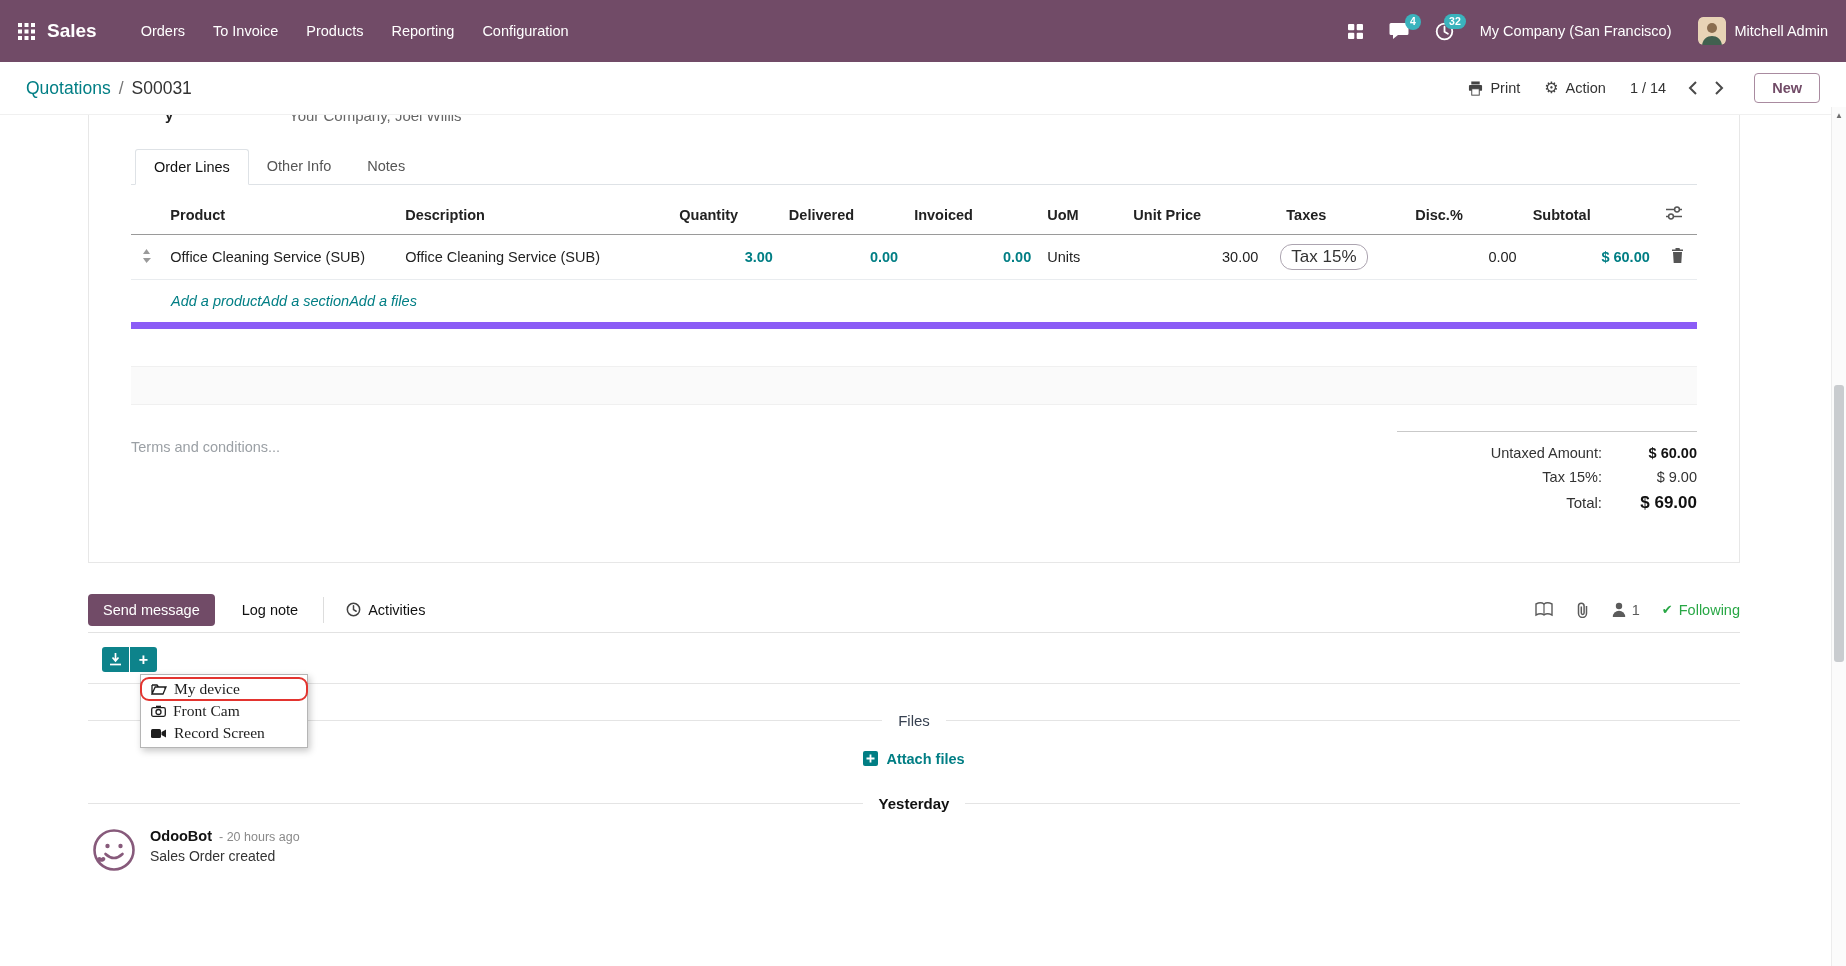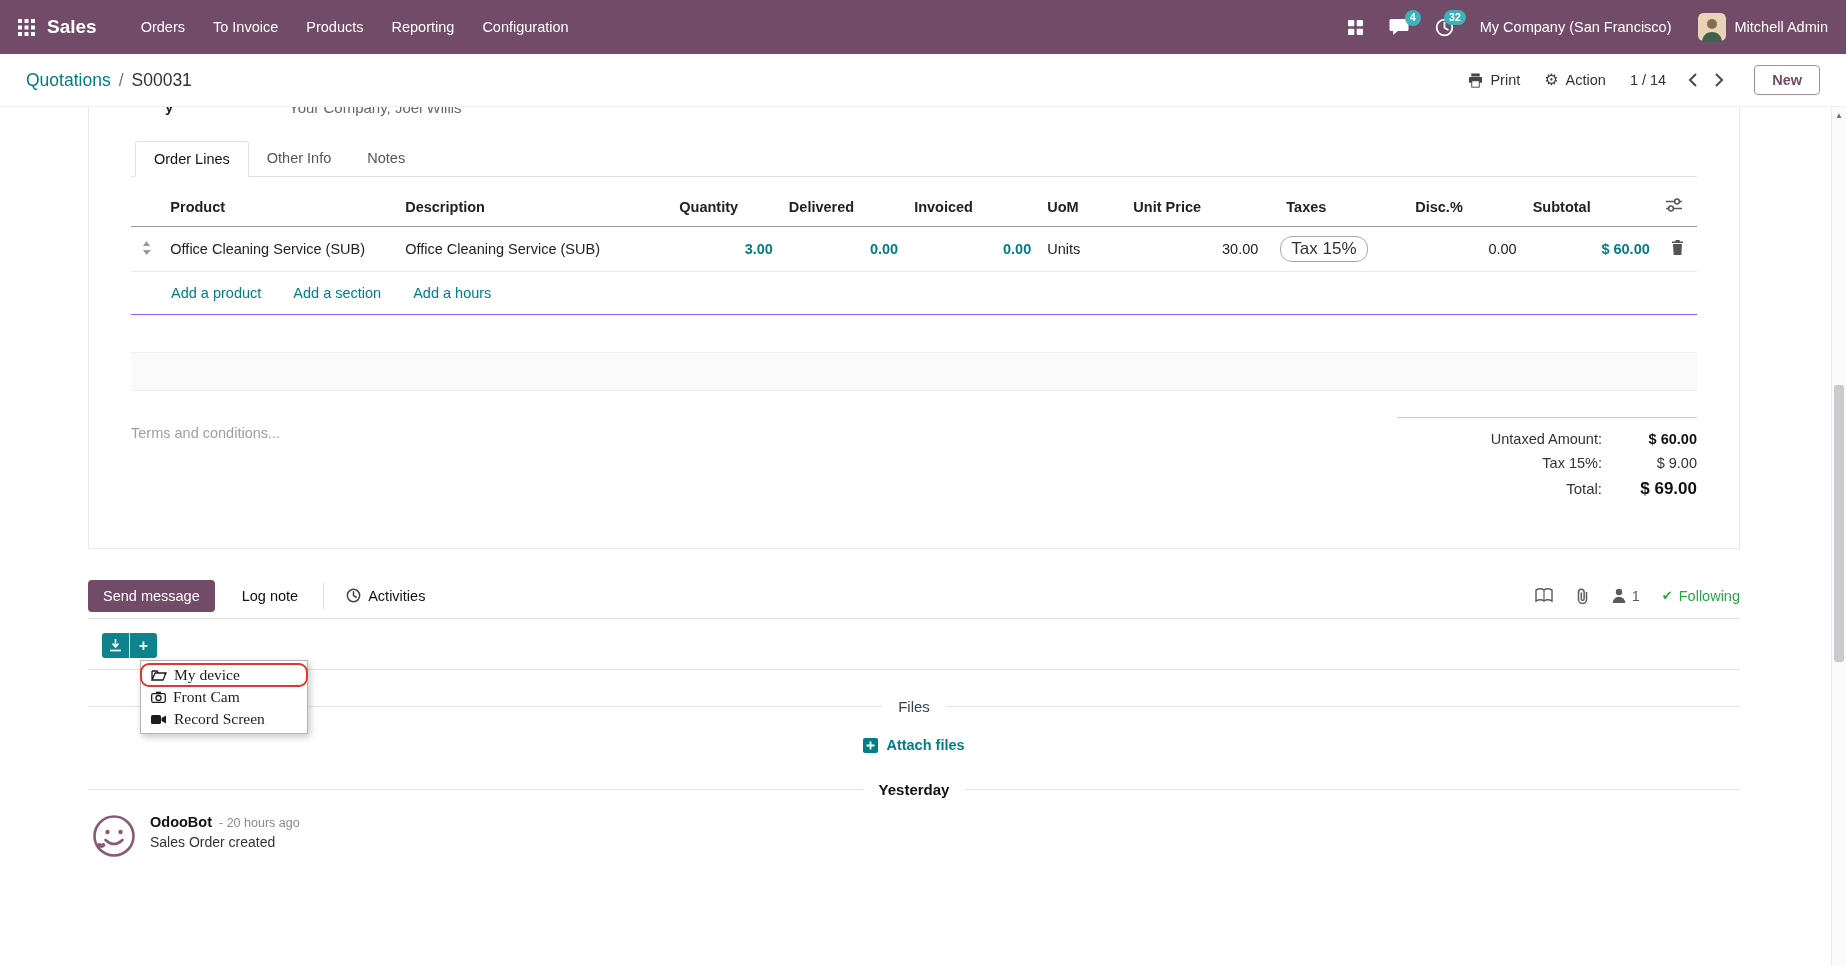--- a/index.html
+++ b/index.html
@@ -1,20 +1,20 @@
 <!DOCTYPE html>
 <html><head>
 <meta charset="utf-8">
 <style>
   * { margin:0; padding:0; box-sizing:border-box; }
   html,body { width:1846px; height:966px; overflow:hidden; background:#fff;
     font-family:"Liberation Sans", sans-serif; color:#333; }
 
   
-  .navbar { height:54px; background:#714B67; display:flex; align-items:center;
+  .navbar { height:62px; background:#714B67; display:flex; align-items:center;
     padding:0 18px; color:#fff; }
   .nav-left { display:flex; align-items:center; }
   .apps-grid { margin-right:12px; display:flex; cursor:pointer; }
   .app-name { font-size:19px; font-weight:700; margin-right:30px; cursor:pointer; }
   .nav-menu { display:flex; }
   .nav-menu-item { padding:9px 14px; font-size:14.5px; cursor:pointer; border-radius:3px; }
   .systray { margin-left:auto; display:flex; align-items:center; gap:26px; }
   .tray-icon { position:relative; cursor:pointer; display:flex; align-items:center; }
   .badge { position:absolute; top:-8px; right:-12px; background:#3ab3bd; color:#fff;
     font-size:10.5px; font-weight:700; padding:1px 5px; border-radius:9px; line-height:1.3; }
@@ -58,22 +58,22 @@
   .olines th { text-align:left; font-weight:700; padding:11px 8px; border-bottom:1px solid #9a9a9a;
     color:#222; white-space:nowrap; }
   .olines td { padding:9px 8px; border-bottom:1px solid #e9ecef; vertical-align:middle; }
   .num { text-align:right; }
   .cell-link { color:#017E84; font-weight:600; }
   .tax-pill { display:inline-block; border:1px solid #aca4b0; border-radius:12px; padding:2px 10px;
     font-size:17px; background:#fff; color:#333; }
   .handle-cell, .trash-cell { text-align:center; cursor:pointer; }
   .hdr-settings { text-align:right; cursor:pointer; }
 
-  .add-links { display:flex; gap:32px; padding:13px 8px 13px 40px; border-bottom:1px solid #8b5cf6;
-    font-size:14.5px; }
+  .add-links { display:flex; padding:13px 8px 13px 40px; border-bottom:7px solid #8b5cf6;
+    font-size:14.5px;font-style:italic; }
   .add-link { color:#017E84; cursor:pointer; }
   .empty-row1 { height:38px; border-bottom:1px solid #f0f0f0; }
   .empty-row2 { height:38px; border-bottom:1px solid #f0f0f0; background:#fafafa; }
 
   .sheet-bottom { display:flex; justify-content:space-between; margin-top:26px; }
   .terms-placeholder { color:#9ba0a5; font-size:14.5px; cursor:text; padding-top:8px; }
   .totals { width:300px; border-top:1px solid #c9c9c9; padding-top:9px; }
   .tot-row { display:grid; grid-template-columns:1fr 95px; padding:4px 0; font-size:14.5px;
     color:#333; align-items:baseline; }
   .tot-label { text-align:right; padding-right:0; }
@@ -108,21 +108,21 @@
   .dropdown { position:absolute; top:41px; left:52px; width:168px; background:#fff;
     border:1px solid #b5b5b5; box-shadow:2px 3px 7px rgba(0,0,0,.22); padding:3px 0; z-index:10;
     font-family:"Liberation Serif", serif; font-size:15.5px; color:#1d1d1d; }
   .dd-item { display:flex; align-items:center; gap:7px; padding:2px 10px; cursor:pointer; }
   .dd-item.highlight { outline:2px solid #e3342f; outline-offset:-1px;border-radius:8px; }
 
   .hdiv { display:flex; align-items:center; gap:16px; }
   .hline { flex:1; height:1px; background:#e4e4e4; }
   .files-divider { margin-top:28px; color:#374151; font-size:15px; }
   .attach-files-row { display:flex; justify-content:center; margin-top:22px; }
-  .attach-files { display:flex; align-items:flex-end; gap:8px; color:#017E84; font-weight:600;
+  .attach-files { display:flex; align-items:flex-start; gap:8px; color:#017E84; font-weight:600;
     font-size:14.5px; cursor:pointer; }
   .date-divider { margin-top:28px; font-weight:700; color:#111; font-size:15px; }
 
   .message { display:flex; gap:14px; margin-top:16px; padding-left:4px; }
   .msg-avatar { width:44px; height:44px; flex:0 0 auto; }
   .msg-head { font-size:14.5px; display:flex; align-items:baseline; gap:7px; }
   .msg-author { font-weight:700; color:#111; cursor:pointer; }
   .msg-time { color:#8a8a8a; font-size:12.5px; }
   .msg-body { font-size:14px; color:#333; margin-top:4px; }
 
@@ -317,21 +317,21 @@
               <path fill="#555" d="M4.5 0h4l.5 1.5H12V3H1V1.5h3.5zM2 4h9l-.7 11H2.7z"></path>
             </svg>
           </td>
         </tr>
       </tbody>
     </table>
 
     <div class="add-links">
       <span class="add-link">Add a product</span>
       <span class="add-link">Add a section</span>
-      <span class="add-link">Add a hours</span>
+      <span class="add-link">Add a files</span>
     </div>
     <div class="empty-row1"></div>
     <div class="empty-row2"></div>
 
     <div class="sheet-bottom">
       <div class="terms-placeholder">Terms and conditions...</div>
       <div class="totals">
         <div class="tot-row">
           <span class="tot-label">Untaxed Amount:</span>
           <span class="tot-value v-bold">$ 60.00</span>

